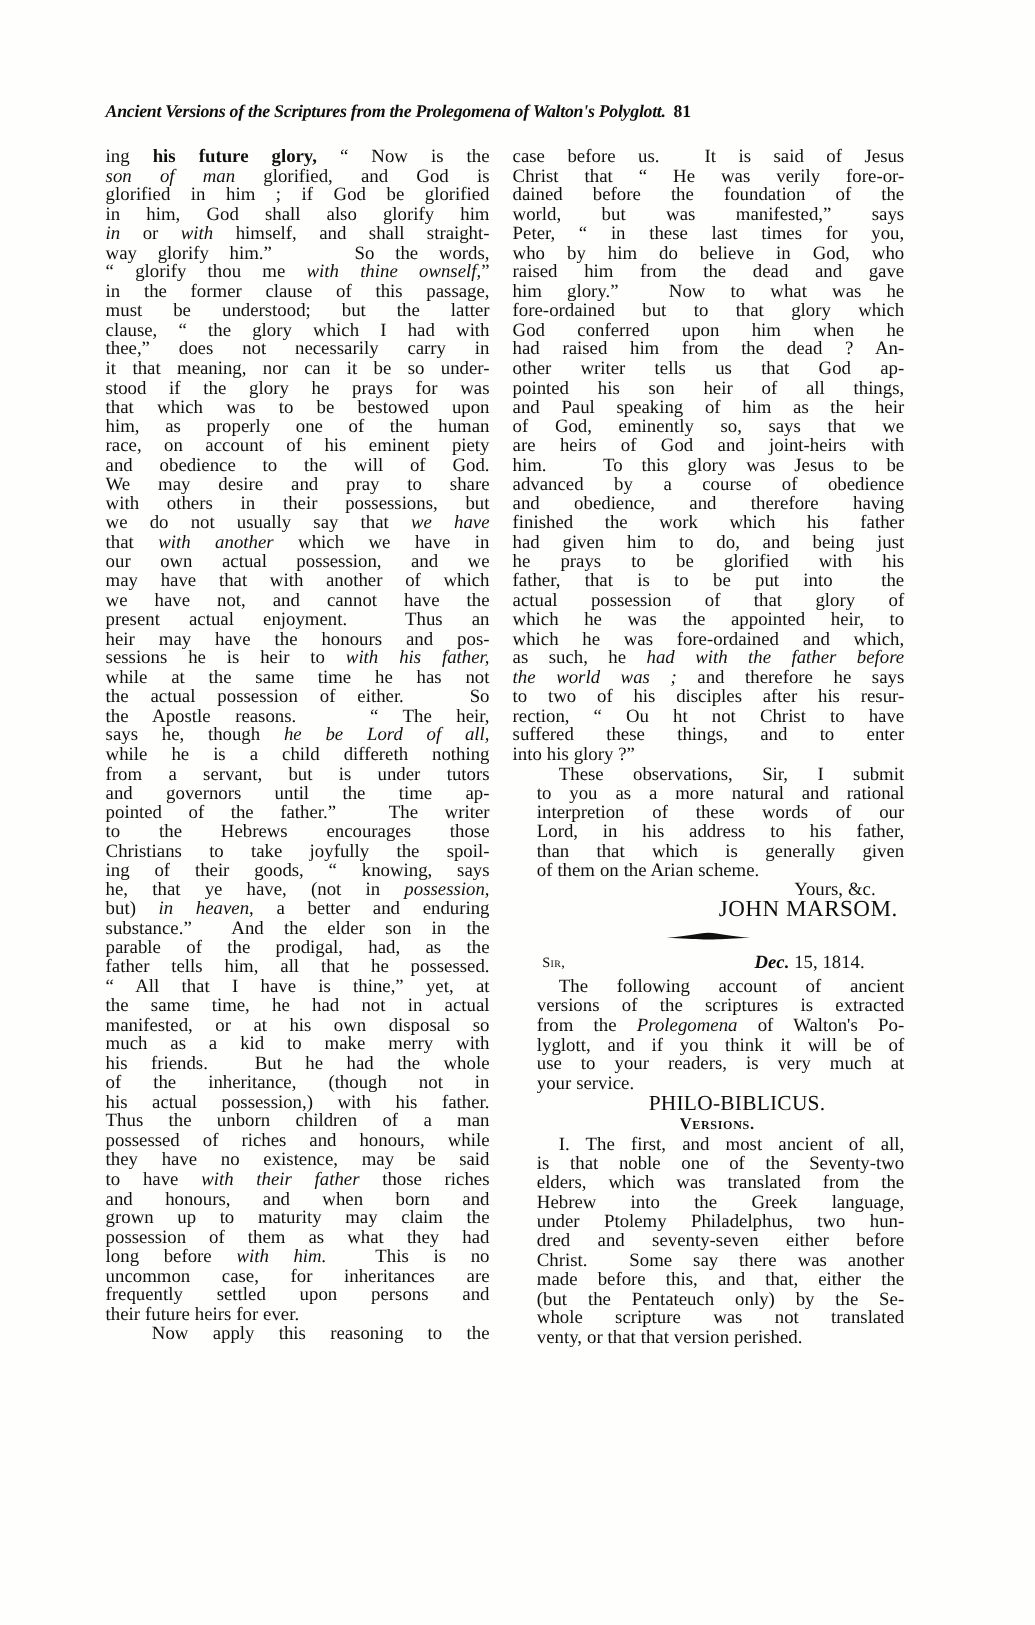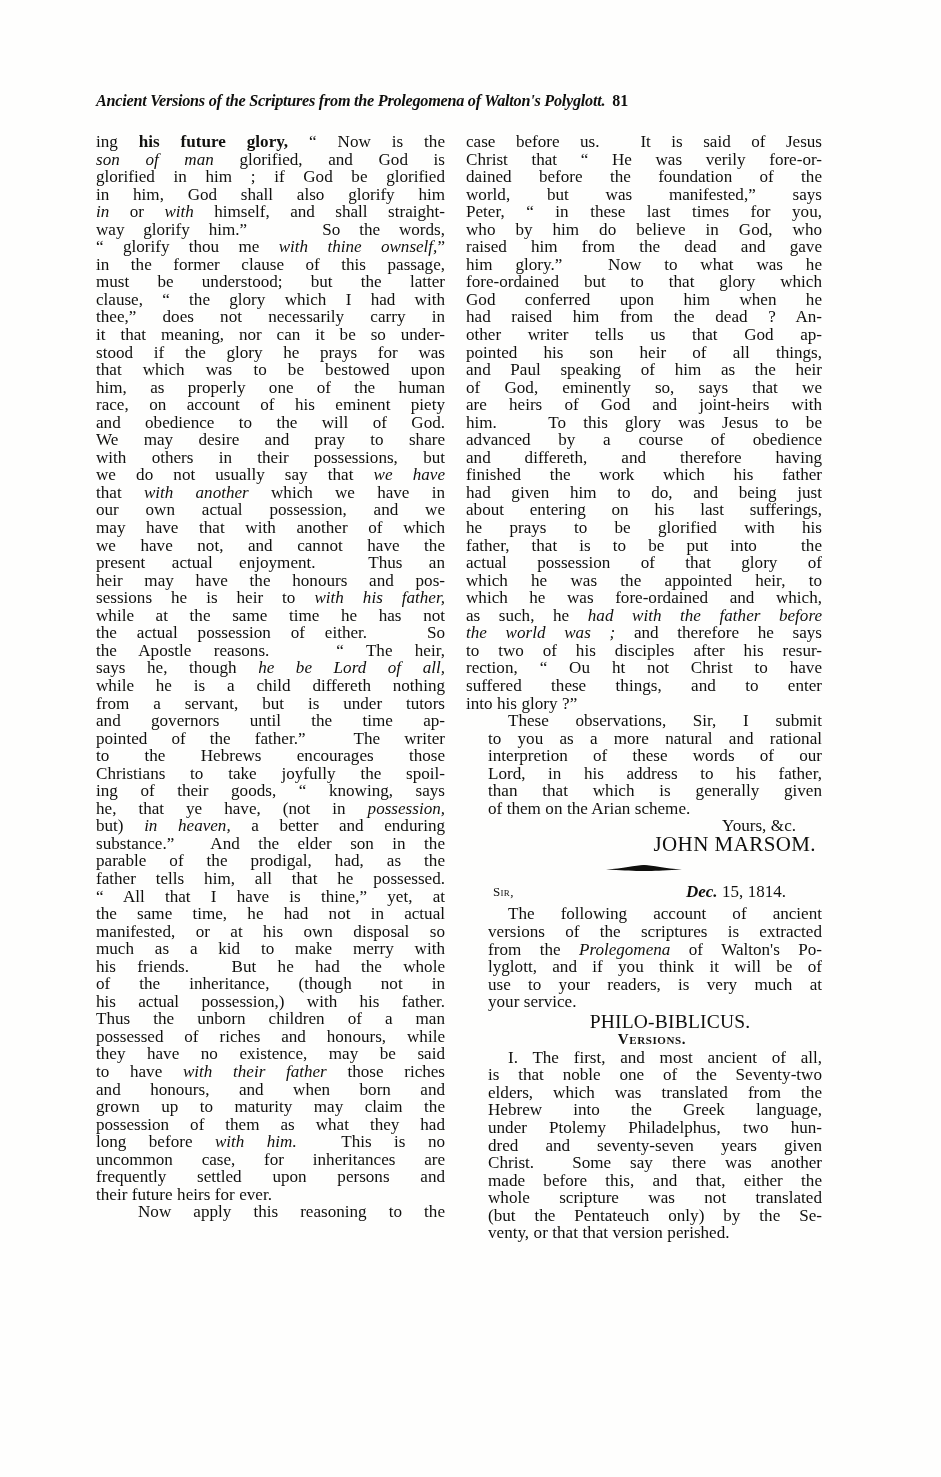--- a/index.html
+++ b/index.html
@@ -254,24 +254,23 @@
       <span class="ln">fore-ordained but to that glory which</span>
       <span class="ln">God conferred upon him when he</span>
       <span class="ln">had raised him from the dead ? An-</span>
       <span class="ln">other writer tells us that God ap-</span>
       <span class="ln">pointed his son heir of all things,</span>
       <span class="ln">and Paul speaking of him as the heir</span>
       <span class="ln">of God, eminently so, says that we</span>
       <span class="ln">are heirs of God and joint-heirs with</span>
       <span class="ln">him.&nbsp;&nbsp; To this glory was Jesus to be</span>
       <span class="ln">advanced by a course of obedience</span>
-      <span class="ln">and differeth, and therefore having</span>
+      <span class="ln">and obedience, and therefore having</span>
       <span class="ln">finished the work which his father</span>
       <span class="ln">had given him to do, and being just</span>
-      <span class="ln">about entering on his last sufferings,</span>
       <span class="ln">he prays to be glorified with his</span>
       <span class="ln">father, that is to be put into&nbsp; the</span>
       <span class="ln">actual possession of that glory of</span>
       <span class="ln">which he was the appointed heir, to</span>
       <span class="ln">which he was fore-ordained and which,</span>
       <span class="ln">as such, he <i>had with the father before</i></span>
       <span class="ln"><i>the world was ;</i> and therefore he says</span>
       <span class="ln">to two of his disciples after his resur-</span>
       <span class="ln">rection, “ Ou ht not Christ to have</span>
       <span class="ln">suffered these things, and to enter</span>
@@ -315,22 +314,22 @@
     <span class="byline">PHILO-BIBLICUS.</span>
 
     <span class="section-head">Versions.</span>
 
     <p class="para">
       <span class="ln indent">I. The first, and most ancient of all,</span>
       <span class="ln">is that noble one of the Seventy-two</span>
       <span class="ln">elders, which was translated from the</span>
       <span class="ln">Hebrew into the Greek language,</span>
       <span class="ln">under Ptolemy Philadelphus, two hun-</span>
-      <span class="ln">dred and seventy-seven years given</span>
+      <span class="ln">dred and seventy-seven either before</span>
       <span class="ln">Christ.&nbsp; Some say there was another</span>
       <span class="ln">made before this, and that, either the</span>
+      <span class="ln">(but the Pentateuch only) by the Se-</span>
       <span class="ln">whole scripture was not translated</span>
-      <span class="ln">(but the Pentateuch only) by the Se-</span>
       <span class="ln last">venty, or that that version perished.</span>
     </p>
 
   </div>
 </div>
 
 </body></html>

